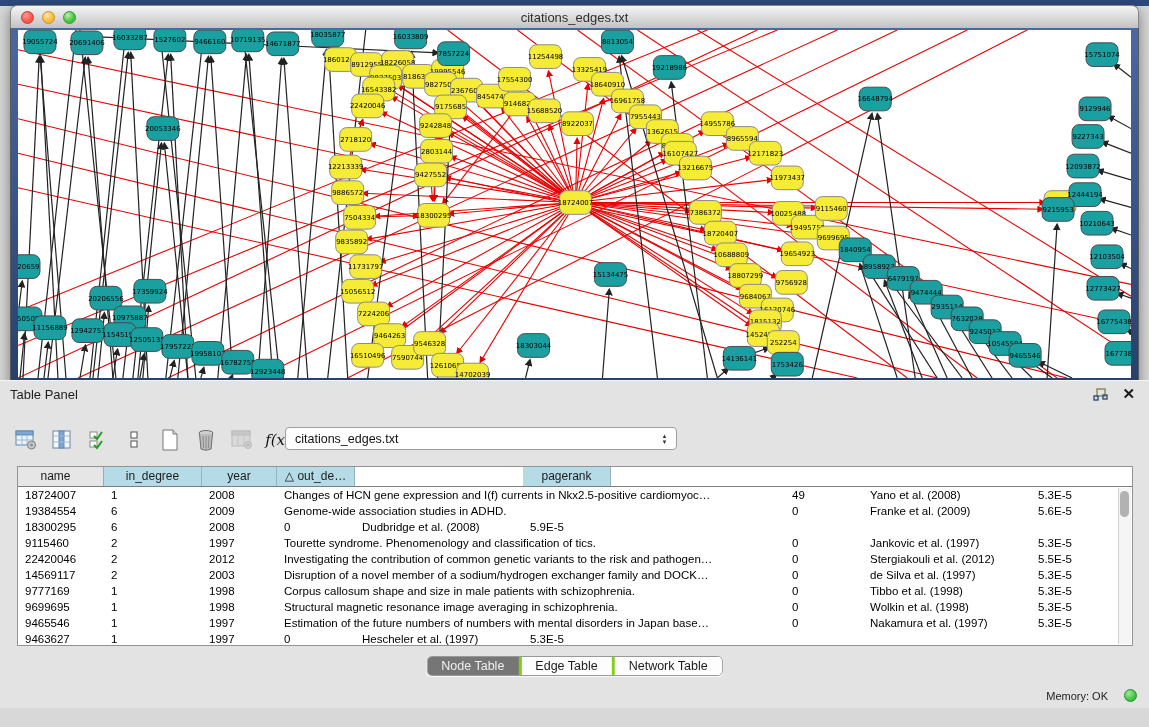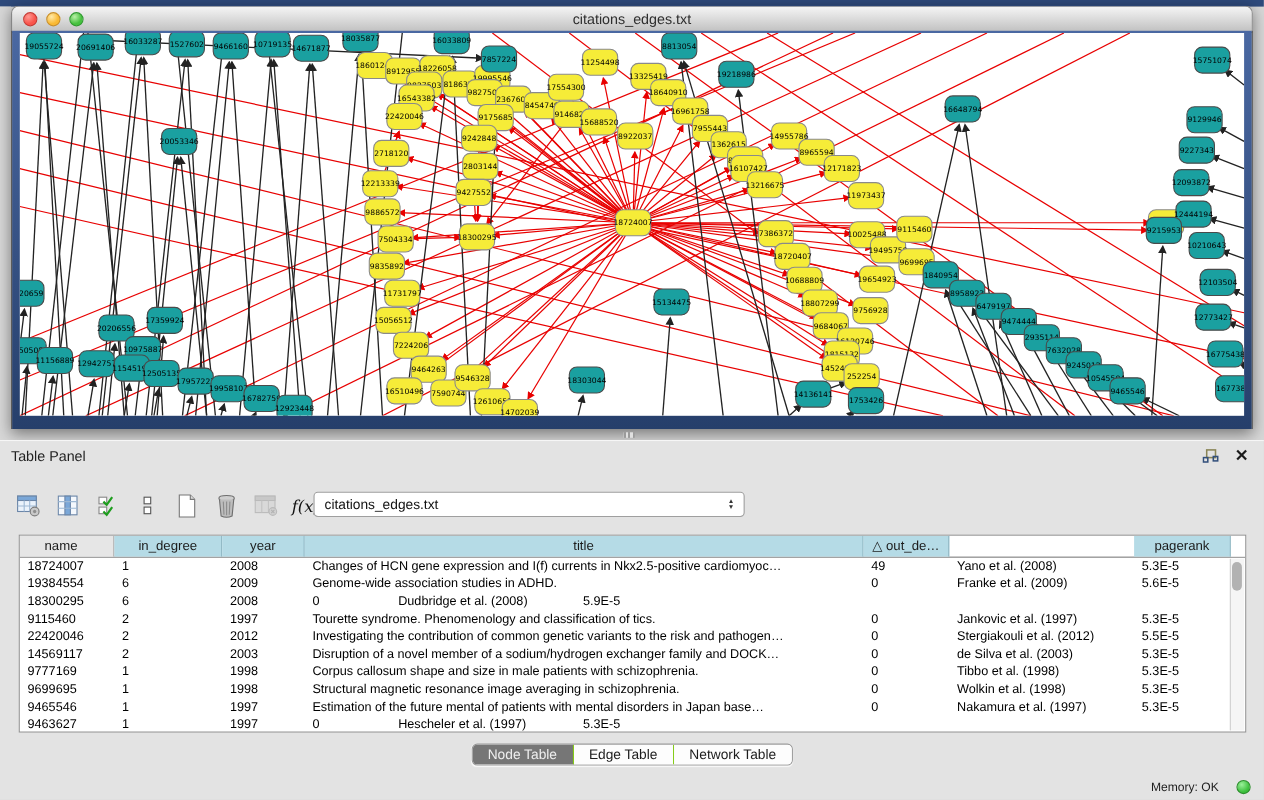--- a/index.html
+++ b/index.html
@@ -24,21 +24,21 @@
   .frame{position:absolute;left:0;right:0;top:23px;bottom:0;
     background:linear-gradient(#4a68a2,#263f6b);border-left:1px solid #5a5a5a;border-right:1px solid #5a5a5a;
     padding:2px 7px 12px 7px;box-sizing:border-box;}
   .canvas{width:100%;height:100%;background:#fff;position:relative;overflow:hidden;}
   .canvas svg{display:block;width:100%;height:100%;}
   .node-label{font-family:"DejaVu Sans",sans-serif;font-size:7px;fill:#000;}
   
   #grip{position:absolute;left:567px;top:393px;width:10px;height:5px;
     background:repeating-linear-gradient(90deg,#9a9a9a 0 2px,#e0e0e0 2px 4px);}
   
-  #table-panel{position:absolute;left:0;top:400px;width:1149px;height:327px;background:#e3e3e3;
+  #table-panel{position:absolute;left:0;top:380px;width:1149px;height:327px;background:#e3e3e3;
     border-top:1px solid #f6f6f6;}
   .panel-titlebar{height:26px;position:relative;}
   .panel-title{position:absolute;left:10px;top:6px;font-size:13px;color:#1f1f1f;}
   .panel-float{position:absolute;right:40px;top:7px;width:16px;height:14px;cursor:default;}
   .panel-close{position:absolute;right:14px;top:4px;font-size:15px;font-weight:bold;color:#1a1a1a;}
   
   .ptoolbar{position:absolute;left:14px;top:44px;height:30px;display:flex;align-items:center;gap:12px;}
   .tbicon{width:24px;height:24px;display:flex;align-items:center;justify-content:center;}
   .fx{font-family:"DejaVu Serif",serif;font-style:italic;font-size:15px;color:#111;}
   .dropdown{position:absolute;left:285px;top:46px;width:392px;height:23px;background:#fff;
@@ -56,21 +56,21 @@
   .th.filler{background:#fff;border-right:none;}
   .trow{display:flex;height:16px;line-height:16px;font-size:11.5px;color:#000;}
   .td{overflow:hidden;white-space:nowrap;box-sizing:border-box;padding-left:7px;}
   .vscroll{position:absolute;right:1px;top:21px;width:12px;bottom:1px;background:#f5f5f5;
     border-left:1px solid #d0d0d0;}
   .vthumb{position:absolute;left:1px;top:3px;width:9px;height:26px;border-radius:5px;background:#b2b2b2;}
   
   .seg-tabs{position:absolute;left:50%;top:275px;transform:translateX(-50%);display:flex;
     border:1px solid #989898;border-radius:5px;overflow:hidden;background:#fdfdfd;
     box-shadow:0 1px 1px rgba(255,255,255,.8);}
-  .seg{padding:2px 14px;font-size:12.5px;color:#1c1c1c;border-right:1px solid #84cc16;background:#fdfdfd;}
+  .seg{padding:2px 14px;font-size:12.5px;color:#1c1c1c;border-right:3px solid #84cc16;background:#fdfdfd;}
   .seg:last-child{border-right:none;}
   .seg.active{background:#767676;color:#efefef;}
   
   .memory{position:absolute;right:12px;bottom:6px;display:flex;align-items:center;gap:16px;
     font-size:11px;color:#1d1d1d;}
   .memdot{width:13px;height:13px;border-radius:50%;background:radial-gradient(circle at 35% 30%,#9af09a,#3cbf3c 65%);
     border:1px solid #2d8f2d;box-sizing:border-box;}
   #left-sliver{position:absolute;left:0;top:6px;width:10px;height:384px;background:#d8d8d8;}
 </style>
 </head>
@@ -811,21 +811,20 @@
         <span>▲</span>
         <span>▼</span>
       </span>
   </div>
 
   <div class="datatable">
     <div class="thead" id="thead">
         <div class="th key" style="width: 86px; text-align: center;">name</div>
         <div class="th" style="width: 98px;">in_degree</div>
         <div class="th" style="width: 75px;">year</div>
-        <div class="th" style="width: 508px;">title</div>
         <div class="th" style="width: 78px;">△ out_de…</div>
         <div class="th" style="width: 168px; margin-top: 24px;">short</div>
         <div class="th" style="width: 88px;">pagerank</div>
         <div class="th filler" style="flex: 1 1 0%;"></div>
       </div>
     <div id="tbody">
         <div class="trow">
           <div class="td" style="width: 86px;">18724007</div>
           <div class="td" style="width: 98px;">1</div>
           <div class="td" style="width: 75px;">2008</div>
@@ -868,21 +867,21 @@
           <div class="td" style="width: 78px;">0</div>
           <div class="td" style="width: 168px;">Stergiakouli et al. (2012)</div>
           <div class="td" style="width: 88px;">5.5E-5</div>
         </div>
         <div class="trow">
           <div class="td" style="width: 86px;">14569117</div>
           <div class="td" style="width: 98px;">2</div>
           <div class="td" style="width: 75px;">2003</div>
           <div class="td" style="width: 508px;">Disruption of a novel member of a sodium/hydrogen exchanger family and DOCK…</div>
           <div class="td" style="width: 78px;">0</div>
-          <div class="td" style="width: 168px;">de Silva et al. (2003)</div>
+          <div class="td" style="width: 168px;">de Silva et al. (1997)</div>
           <div class="td" style="width: 88px;">5.3E-5</div>
         </div>
         <div class="trow">
           <div class="td" style="width: 86px;">9777169</div>
           <div class="td" style="width: 98px;">1</div>
           <div class="td" style="width: 75px;">1998</div>
           <div class="td" style="width: 508px;">Corpus callosum shape and size in male patients with schizophrenia.</div>
           <div class="td" style="width: 78px;">0</div>
           <div class="td" style="width: 168px;">Tibbo et al. (1998)</div>
           <div class="td" style="width: 88px;">5.3E-5</div>
@@ -893,21 +892,21 @@
           <div class="td" style="width: 75px;">1998</div>
           <div class="td" style="width: 508px;">Structural magnetic resonance image averaging in schizophrenia.</div>
           <div class="td" style="width: 78px;">0</div>
           <div class="td" style="width: 168px;">Wolkin et al. (1998)</div>
           <div class="td" style="width: 88px;">5.3E-5</div>
         </div>
         <div class="trow">
           <div class="td" style="width: 86px;">9465546</div>
           <div class="td" style="width: 98px;">1</div>
           <div class="td" style="width: 75px;">1997</div>
-          <div class="td" style="width: 508px;">Estimation of the future mental of patients with mental disorders in Japan base…</div>
+          <div class="td" style="width: 508px;">Estimation of the future numbers of numbers with mental disorders in Japan base…</div>
           <div class="td" style="width: 78px;">0</div>
           <div class="td" style="width: 168px;">Nakamura et al. (1997)</div>
           <div class="td" style="width: 88px;">5.3E-5</div>
         </div>
         <div class="trow">
           <div class="td" style="width: 86px;">9463627</div>
           <div class="td" style="width: 98px;">1</div>
           <div class="td" style="width: 75px;">1997</div>
           <div class="td" style="width: 78px;">0</div>
           <div class="td" style="width: 168px;">Hescheler et al. (1997)</div>

